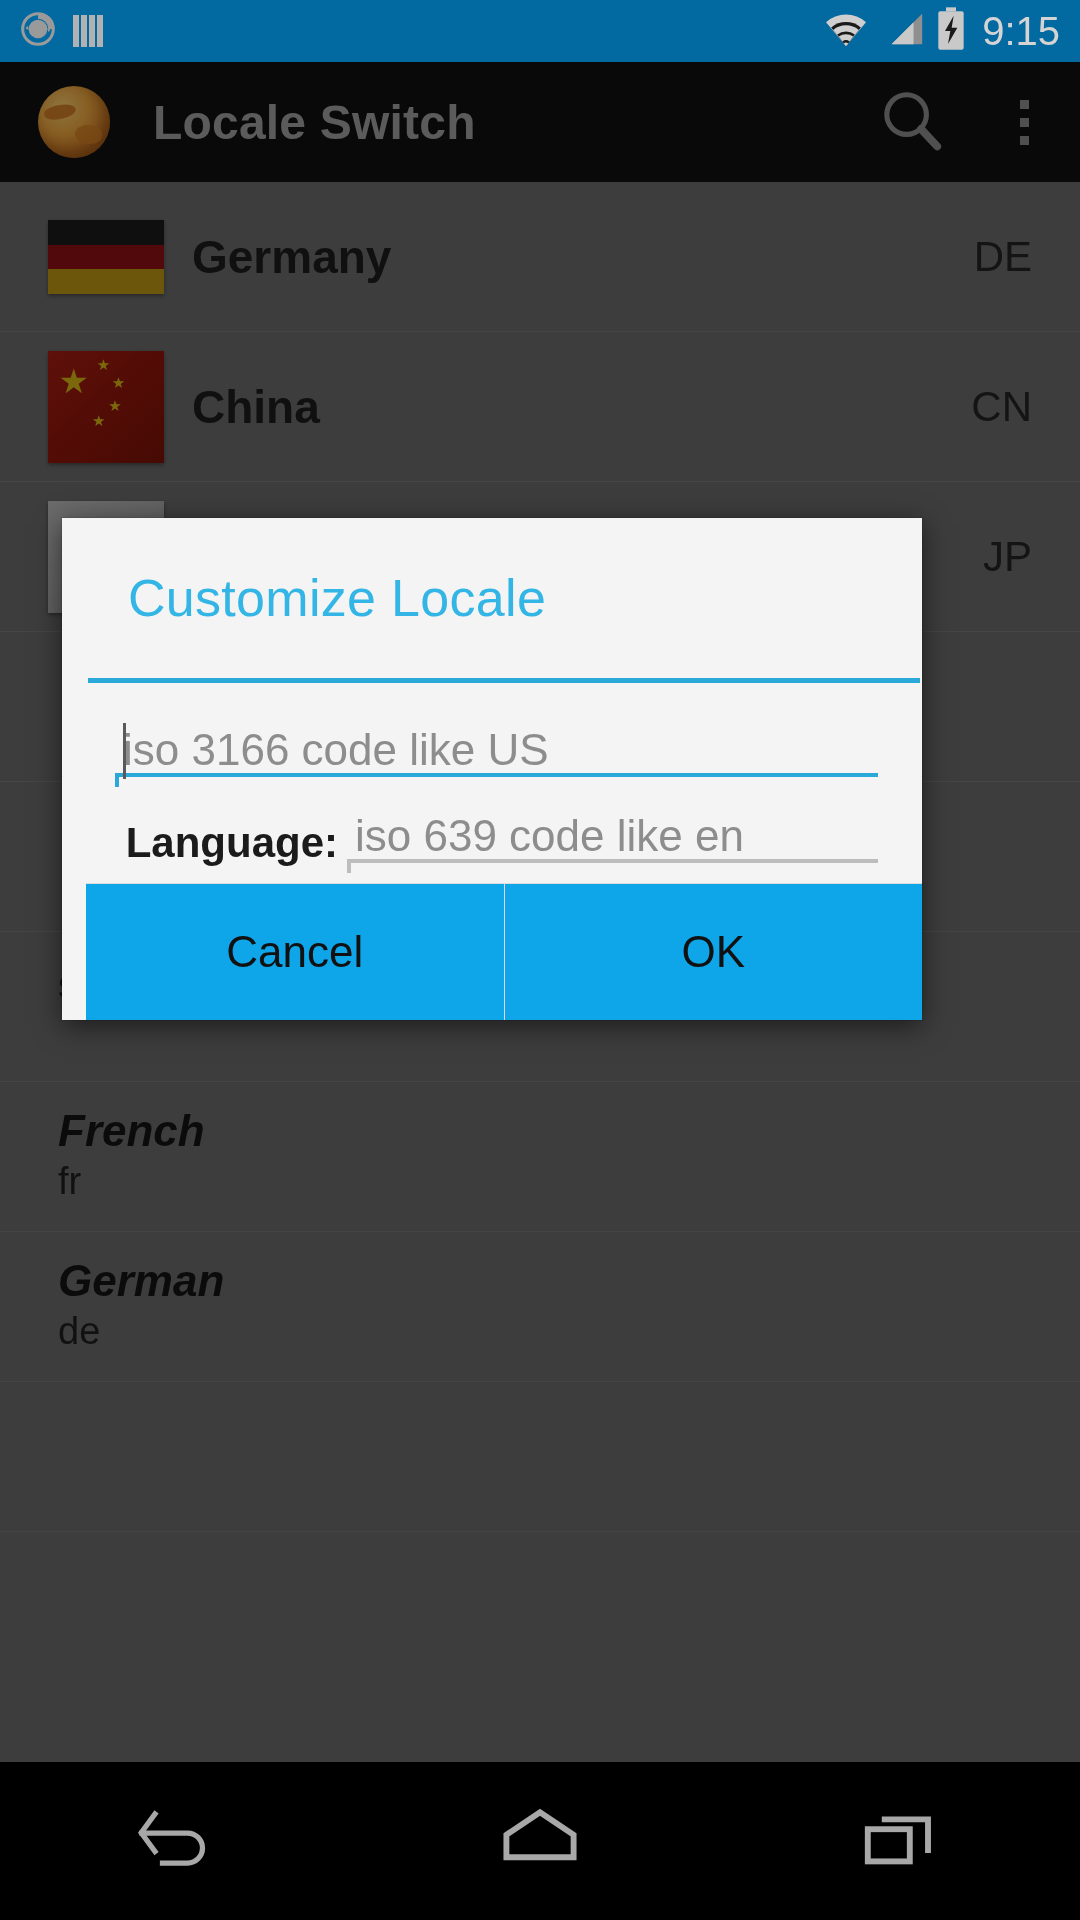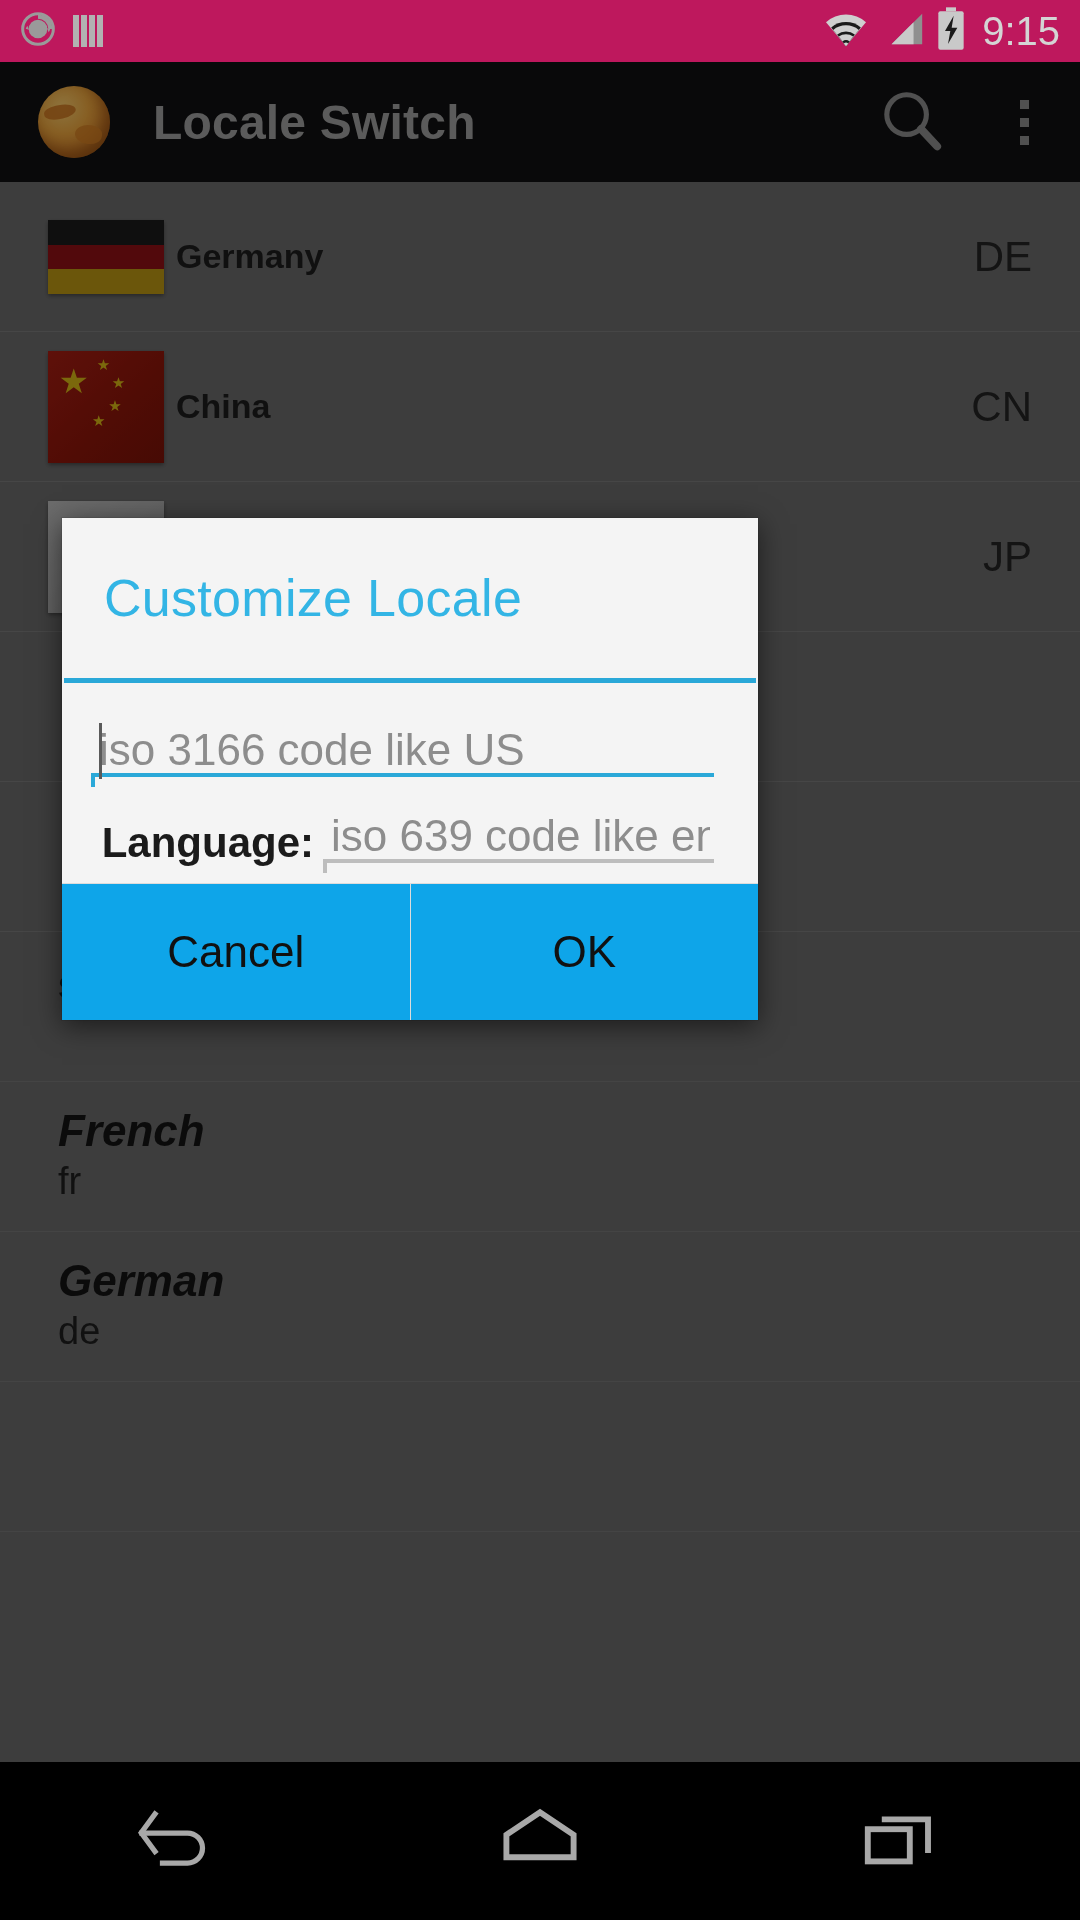--- a/index.html
+++ b/index.html
@@ -7,21 +7,21 @@
     width:1080px; height:1920px;
     background:#000;
     font-family:"Liberation Sans", sans-serif;
     overflow:hidden;
   }
   #screen { position:relative; width:1080px; height:1920px; background:#6a6a6a; }
 
   
   .statusbar {
     position:absolute; top:0; left:0; width:1080px; height:62px;
-    background:#be185d; display:flex; align-items:center; z-index:40;
+    background:#0369a1; display:flex; align-items:center; z-index:40;
   }
   .sb-left { display:flex; align-items:center; gap:14px; padding-left:18px; }
   .sb-right { margin-left:auto; display:flex; align-items:center; gap:10px; padding-right:20px; }
   .sb-clock { color:#d4d4d4; font-size:40px; letter-spacing:0px; line-height:1; padding-left:6px; }
   .ic { display:block; }
 
   
   .actionbar {
     position:absolute; top:62px; left:0; width:1080px; height:120px;
     background:#111112; display:flex; align-items:center; z-index:30;
@@ -60,39 +60,40 @@
   }
   .flag { width:116px; height:auto; flex:none; box-shadow:0 2px 4px rgba(0,0,0,.35); }
   .flag-de { height:74px; background:linear-gradient(#1b1b1b 0 33.3%, #8d1016 33.3% 66.6%, #b99413 66.6% 100%); }
   .flag-cn { height:112px; background:linear-gradient(135deg,#a31d12 0%, #8a1509 60%, #7a1208 100%); position:relative; }
   .flag-cn .st { position:absolute; color:#d4b416; line-height:1; }
   .flag-jp { height:112px; background:linear-gradient(140deg,#b9b9b9 0%, #a8a8a8 55%, #9d9d9d 100%); position:relative; }
   .flag-jp::after {
     content:""; position:absolute; left:50%; top:50%; transform:translate(-50%,-50%);
     width:52%; height:52%; border-radius:50%; background:#7e0f22;
   }
-  .c-name { font-size:34px; font-weight:bold; color:#1c1c1c; margin-left:12px; }
+  .c-name { font-size:46px; font-weight:bold; color:#1c1c1c; margin-left:28px; }
   .c-code { margin-left:auto; font-size:42px; color:#232323; }
 
   .row-lang {
     position:relative; height:150px; padding:26px 48px 0 58px;
     border-bottom:1px solid rgba(255,255,255,.08);
   }
   .l-name { font-size:44px; font-weight:bold; color:#141414; line-height:1.05;font-style:italic; }
   .l-code { font-size:38px; color:#1e1e1e; margin-top:6px; }
 
   
   .scrim { position:absolute; top:182px; left:0; width:1080px; bottom:158px; background:rgba(0,0,0,.42); z-index:15; }
   .scrim-top { position:absolute; top:62px; left:0; width:1080px; height:120px; background:rgba(0,0,0,.42); z-index:35; }
 
   
   .dialog {
-    position:absolute; left:62px; top:518px; width:696px;
+    position:absolute; left:62px; top:518px; width:860px;
     background:#f4f4f4; z-index:20;
     box-shadow:0 6px 26px rgba(0,0,0,.55), 0 0 0 1px rgba(0,0,0,.08);
+    padding-left:24px;
   }
   .dlg-title-wrap { height:160px; display:flex; align-items:center; padding:0 42px; }
   .dlg-title { color:#33b5e5; font-size:52px; font-weight:400; letter-spacing:.3px; }
   .dlg-title-rule { height:5px; background:#2aa8d8; margin:0 2px; }
 
   .dlg-body { padding:14px 0 10px 0; }
   .field-row { display:flex; align-items:flex-start; padding:12px 44px 6px 20px; }
   .field-label {
     font-size:42px; font-weight:bold; color:#1b1b1b;
     width:232px; flex:none; text-align:right; padding-top:24px; padding-right:0;

